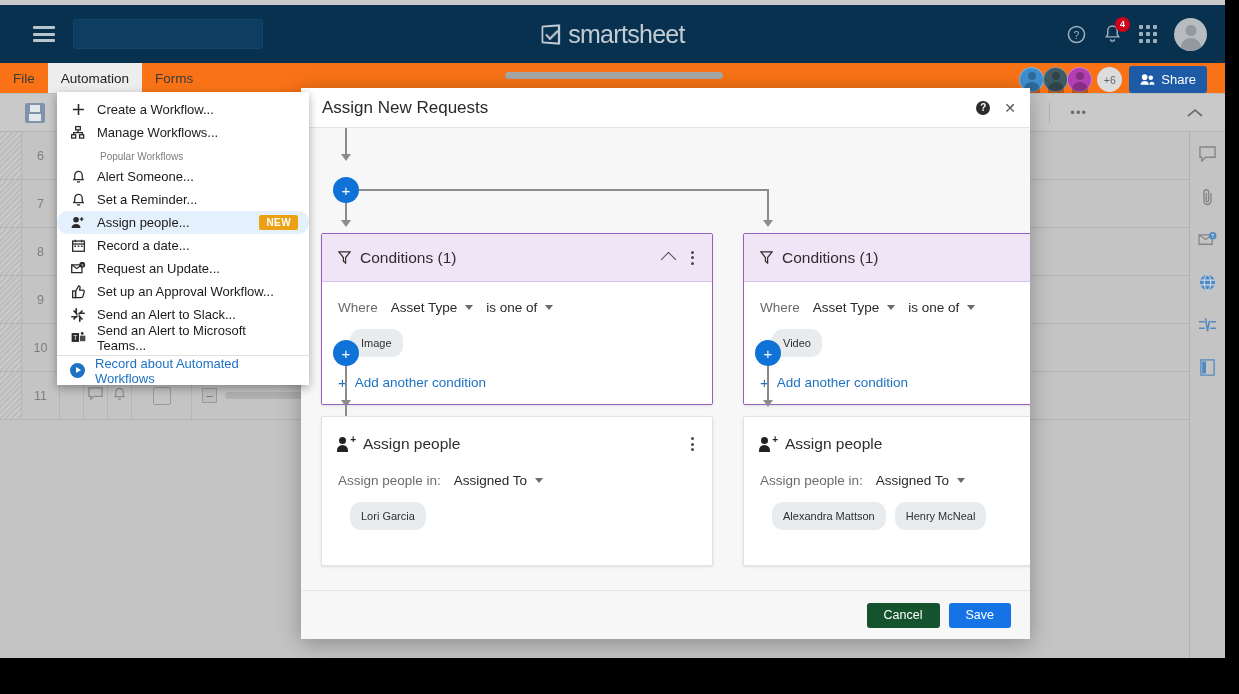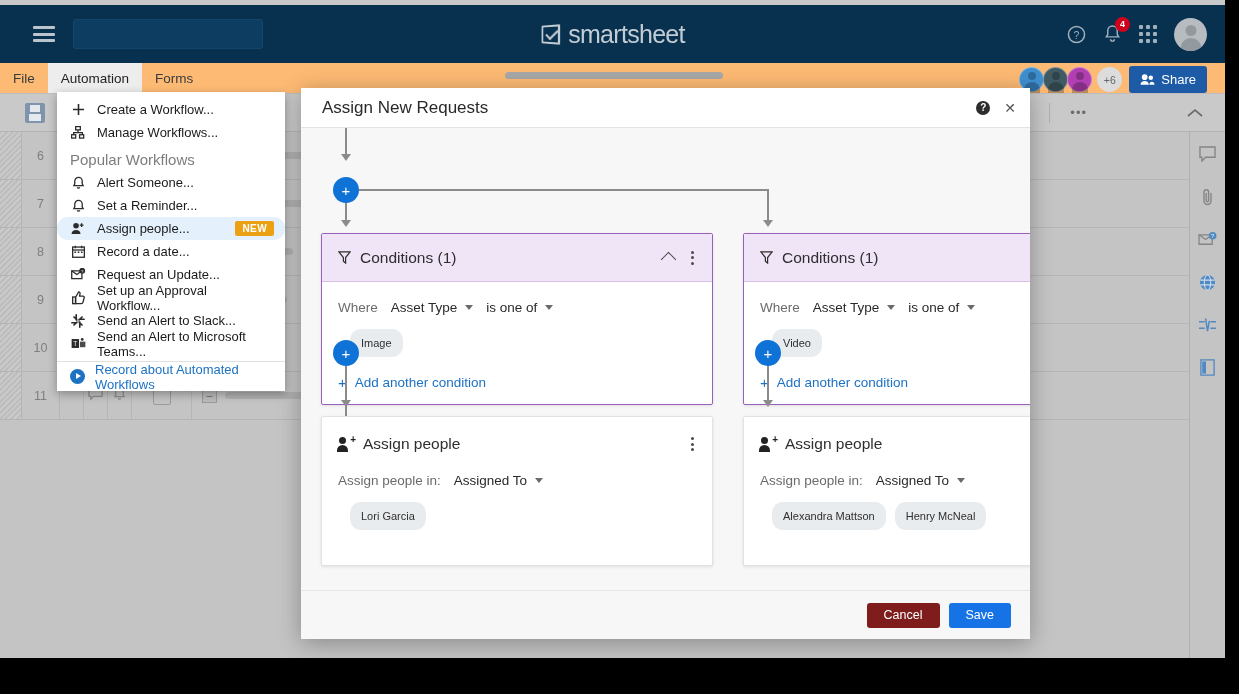--- a/index.html
+++ b/index.html
@@ -73,21 +73,21 @@
     width:11px; height:11px; border-radius:50%; background:#939a9f;
   }
   .avatar-top::after {
     content:""; position:absolute; left:50%; top:20px; transform:translateX(-50%);
     width:21px; height:15px; border-radius:11px 11px 0 0; background:#939a9f;
   }
 
   
   .menubar {
     position: absolute; left: 0; top: 63px; width: 1225px; height: 31px;
-    background: #fdba74; display: flex; align-items: stretch;
+    background: #f97316; display: flex; align-items: stretch;
     border-bottom: 1px solid #bdbdbd;
   }
   .menubar-item {
     padding: 0 13px; display: flex; align-items: center;
     font-size: 13.5px; color: #3b3b3b; cursor: pointer;
   }
   .menubar-item.active { background: #ededed; color: #222; }
 
   
   .toolbar {
@@ -183,30 +183,30 @@
   }
 
   
   .scroll-pill {
     position:absolute; left:505px; top:72px; width:218px; height:7px;
     background:#a8a8a8; border-radius:4px; z-index:3;
   }
 
   
   .dropdown {
-    position:absolute; left:57px; top:92px; width:228px;
+    position:absolute; left:57px; top:92px; width:252px;
     background:#fff; box-shadow:0 3px 9px rgba(0,0,0,.33);
     z-index: 40; padding: 6px 0 0 0;
   }
   .dd-item {
     display:flex; align-items:center; gap:11px; height:23px;
     padding:0 13px; font-size:13px; color:#1a1a1a; cursor:pointer; position:relative;
   }
   .dd-item.hl { background:#e4f0fb;border-radius:11px; }
-  .dd-label { font-size:15px; color:#7d7d7d; padding:7px 13px 3px; }
+  .dd-label { font-size:10px; color:#7d7d7d; padding:7px 13px 3px;margin-left:30px; }
   .dd-ic { width:16px; display:flex; justify-content:center; align-items:center; color:#333; flex:0 0 16px; }
   .new-tag {
     position:absolute; right:11px; background:#eca115; color:#fff;
     font-size:10px; font-weight:bold; padding:2px 7px; border-radius:2px; letter-spacing:.4px;
   }
   .dd-foot {
     display:flex; align-items:center; gap:10px; height:30px; padding:0 13px;
     border-top:1px solid #e0e0e0; margin-top:6px;
     font-size:13px; color:#1d72c4; cursor:pointer;
   }
@@ -283,21 +283,21 @@
 
   .modal-foot {
     height:49px; background:#f7f7f7; border-top:1px solid #e6e6e6;
     display:flex; align-items:center; justify-content:flex-end; gap:9px;
     padding:0 19px; flex:0 0 49px; position:relative; z-index:5;
   }
   .btn {
     height:25px; border-radius:3px; font-size:12.5px; padding:0 17px;
     border:none; cursor:pointer; color:#fff; font-family:"Liberation Sans",sans-serif;
   }
-  .btn-cancel { background:#7f1d1d; }
+  .btn-cancel { background:#14532d; }
   .btn-save { background:#1673e6; }
 
   .person-ic { position:relative; width:15px; height:15px; flex:0 0 15px; }
   .person-ic::before {
     content:""; position:absolute; left:1px; top:0px; width:7px;height:7px;border-radius:50%;background:#222;
   }
   .person-ic::after {
     content:""; position:absolute; left:-1px; bottom:0px; width:11px;height:7px;border-radius:6px 6px 0 0;background:#222;
   }
   .person-plus { position:absolute; right:-3px; top:-2px; font-size:10px; font-weight:bold; color:#222; line-height:1;}

